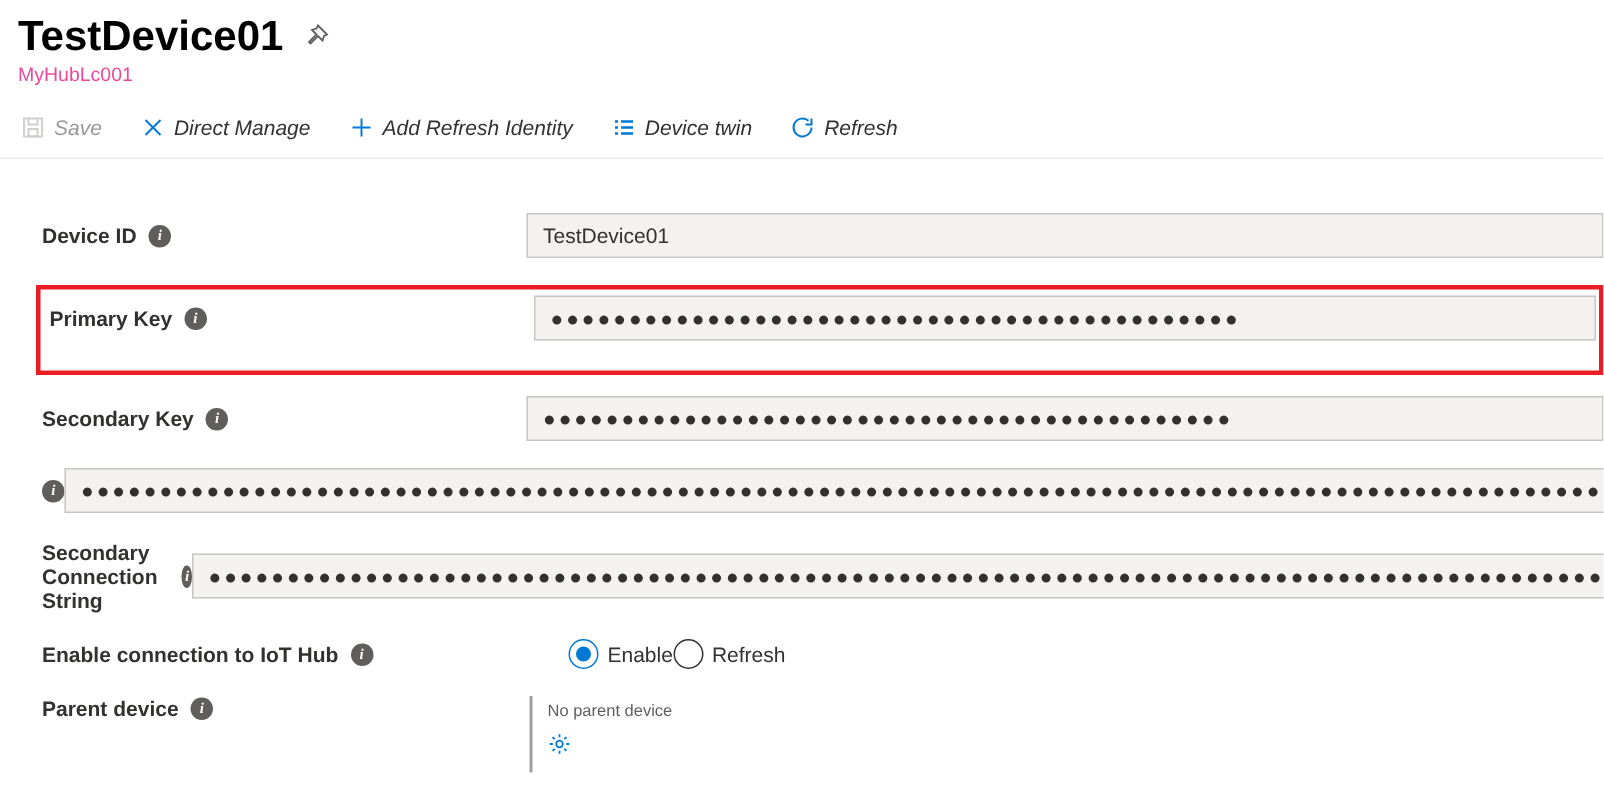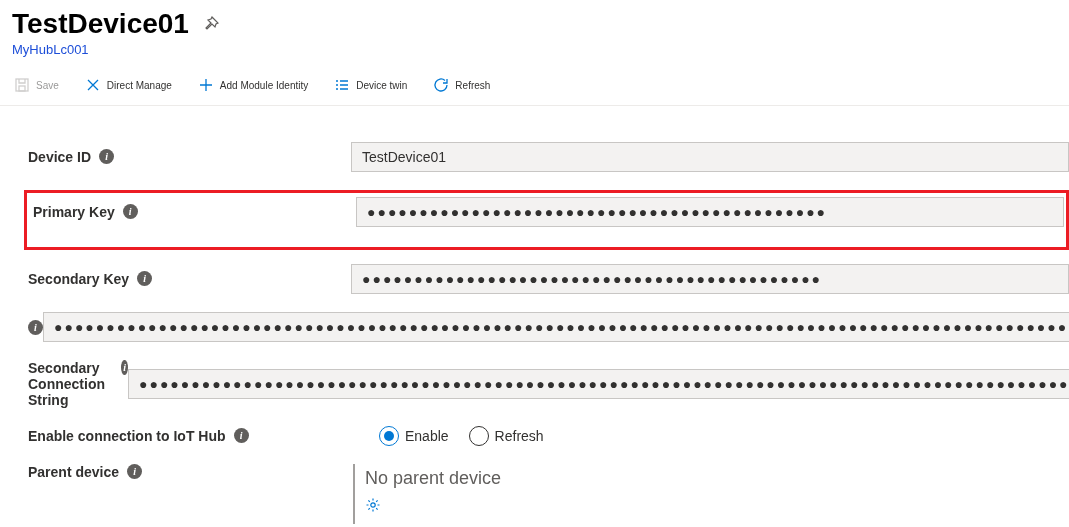--- a/index.html
+++ b/index.html
@@ -7,43 +7,43 @@
       font-family: "Segoe UI", -apple-system, Arial, sans-serif;
       font-size: 14px;
       color: #323130;
       background: #fff;
       width: 1069px;
     }
     .header { padding: 8px 12px 6px 12px; }
     .title-row { display: flex; align-items: center; gap: 14px; }
     .title { font-size: 28px; font-weight: 600; color: #000; }
     .pin-icon { width: 18px; height: 18px; color: #605e5c; cursor: pointer; display:flex; align-items:center; }
-    .subtitle { font-size: 13px; color: #1d4ed8; margin-top: 2px; }
+    .subtitle { font-size: 13px; color: #ec4899; margin-top: 2px; }
     .toolbar {
       display: flex; align-items: center;
       padding: 10px 4px 8px 4px;
       border-bottom: 1px solid #edebe9;
       gap: 6px;
     }
     .tb-btn {
       display: flex; align-items: center; gap: 6px;
       padding: 4px 10px; cursor: pointer;
-      color: #323130; font-size: 10px;
+      color: #323130; font-size: 14px; font-style: italic;
     }
     .tb-btn.disabled { opacity: 0.5; cursor: default; }
     .tb-icon { width: 16px; height: 16px; display: inline-flex; align-items:center; justify-content:center; color:#0078d4; }
     .tb-icon.disabled-ic { color:#a19f9d; }
     .chev { color:#605e5c; }
     .content { padding: 36px 0 0 24px; }
     .field-row {
       display: flex; align-items: center;
       margin-bottom: 18px;
     }
     .label-cell {
-      width: 327px; display: flex; 
+      width: 327px; display: flex; align-items: center;
       font-weight: 600; font-size: 14px; color:#323130;
       gap: 8px; padding-left:4px;
     }
     .info-badge {
       width: 15px; height: 15px; border-radius: 50%;
       background: #605e5c; color:#fff;
       display:inline-flex; align-items:center; justify-content:center;
       font-family: Georgia, serif; font-style: italic; font-size: 10px; font-weight:bold;
     }
     .value-cell { flex:1; }
@@ -55,34 +55,34 @@
       display:block;
     }
     .ro-input.pwd { letter-spacing: 2px; }
     .dots-long { overflow:hidden; white-space:nowrap; }
     .highlight-box {
       border: 3px solid #ec1c24;
       padding: 4px 2px;
       margin-bottom: 14px;
     }
     .highlight-box .field-row { margin-bottom:16px; }
-    .radio-group { display:flex; align-items:flex-start; gap: 20px; padding-left: 28px; }
+    .radio-group { display:flex; align-items:flex-start; gap: 0; padding-left: 28px; }
     .radio-wrap { display:flex; align-items:center; gap:6px; cursor:pointer;}
     .radio-outer {
       width:20px; height:20px; border-radius:50%;
       border: 1.5px solid #323130; display:flex; align-items:center; justify-content:center;
     }
     .radio-outer.selected { border-color:#0078d4; }
     .radio-inner { width:10px; height:10px; border-radius:50%; background:#0078d4; }
     .parent-block {
       border-left: 2px solid #a19f9d;
       padding: 4px 0 8px 10px;
       margin-left:2px;
     }
-    .parent-text { color:#605e5c; font-size:18px; }
+    .parent-text { color:#605e5c; font-size:11px; }
     .gear-link { margin-top:8px; color:#0078d4; cursor:pointer; display:inline-flex;}
     svg { display:block; }
   </style>
 </head>
 <body>
 
 <div class="header">
   <div class="title-row">
     <div class="title">TestDevice01</div>
     <div class="pin-icon">
@@ -112,21 +112,21 @@
       </svg>
     </span>
     <span>Direct Manage</span>
   </div>
   <div class="tb-btn">
     <span class="tb-icon">
       <svg viewBox="0 0 16 16" width="16" height="16" fill="none" stroke="currentColor" stroke-width="1.3">
         <path d="M8 2v12M2 8h12"></path>
       </svg>
     </span>
-    <span>Add Module Identity</span>
+    <span>Add Refresh Identity</span>
   </div>
   <div class="tb-btn">
     <span class="tb-icon">
       <svg viewBox="0 0 16 16" width="16" height="16" fill="none" stroke="currentColor" stroke-width="1.6">
         <path d="M2 4h2M6 4h8M2 8h2M6 8h8M2 12h2M6 12h8"></path>
       </svg>
     </span>
     <span>Device twin</span>
   </div>
   <div class="tb-btn">

